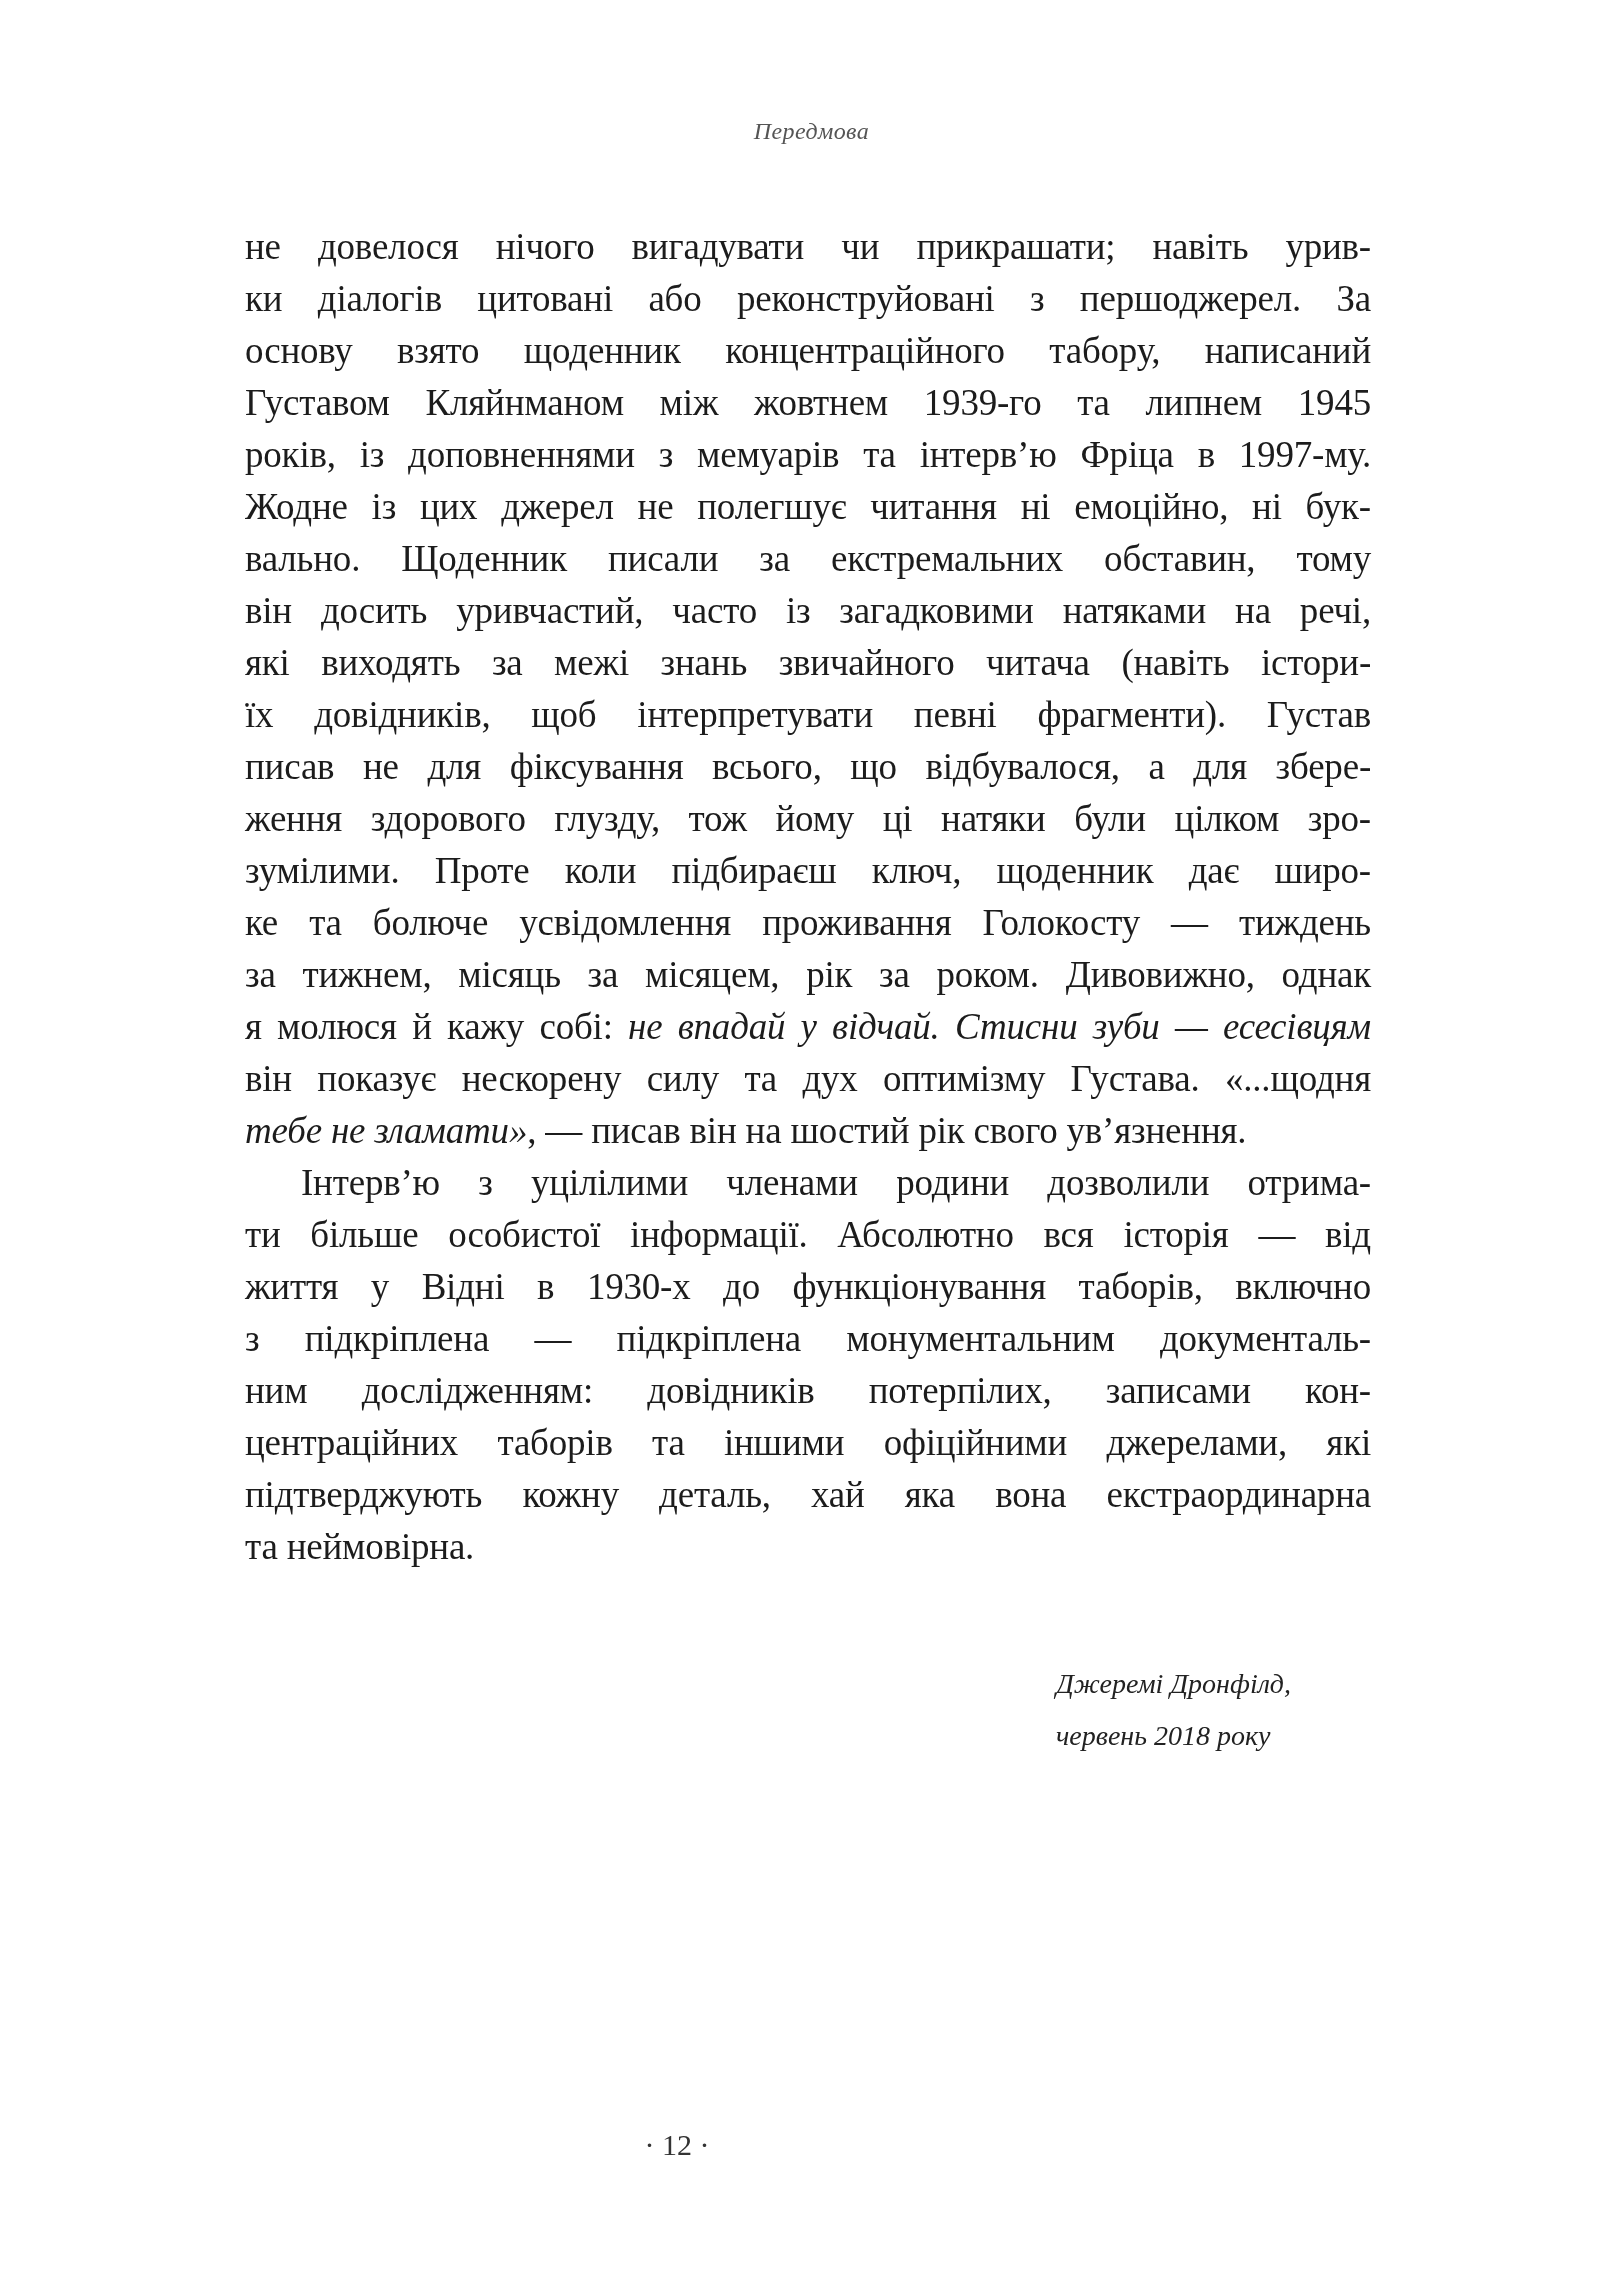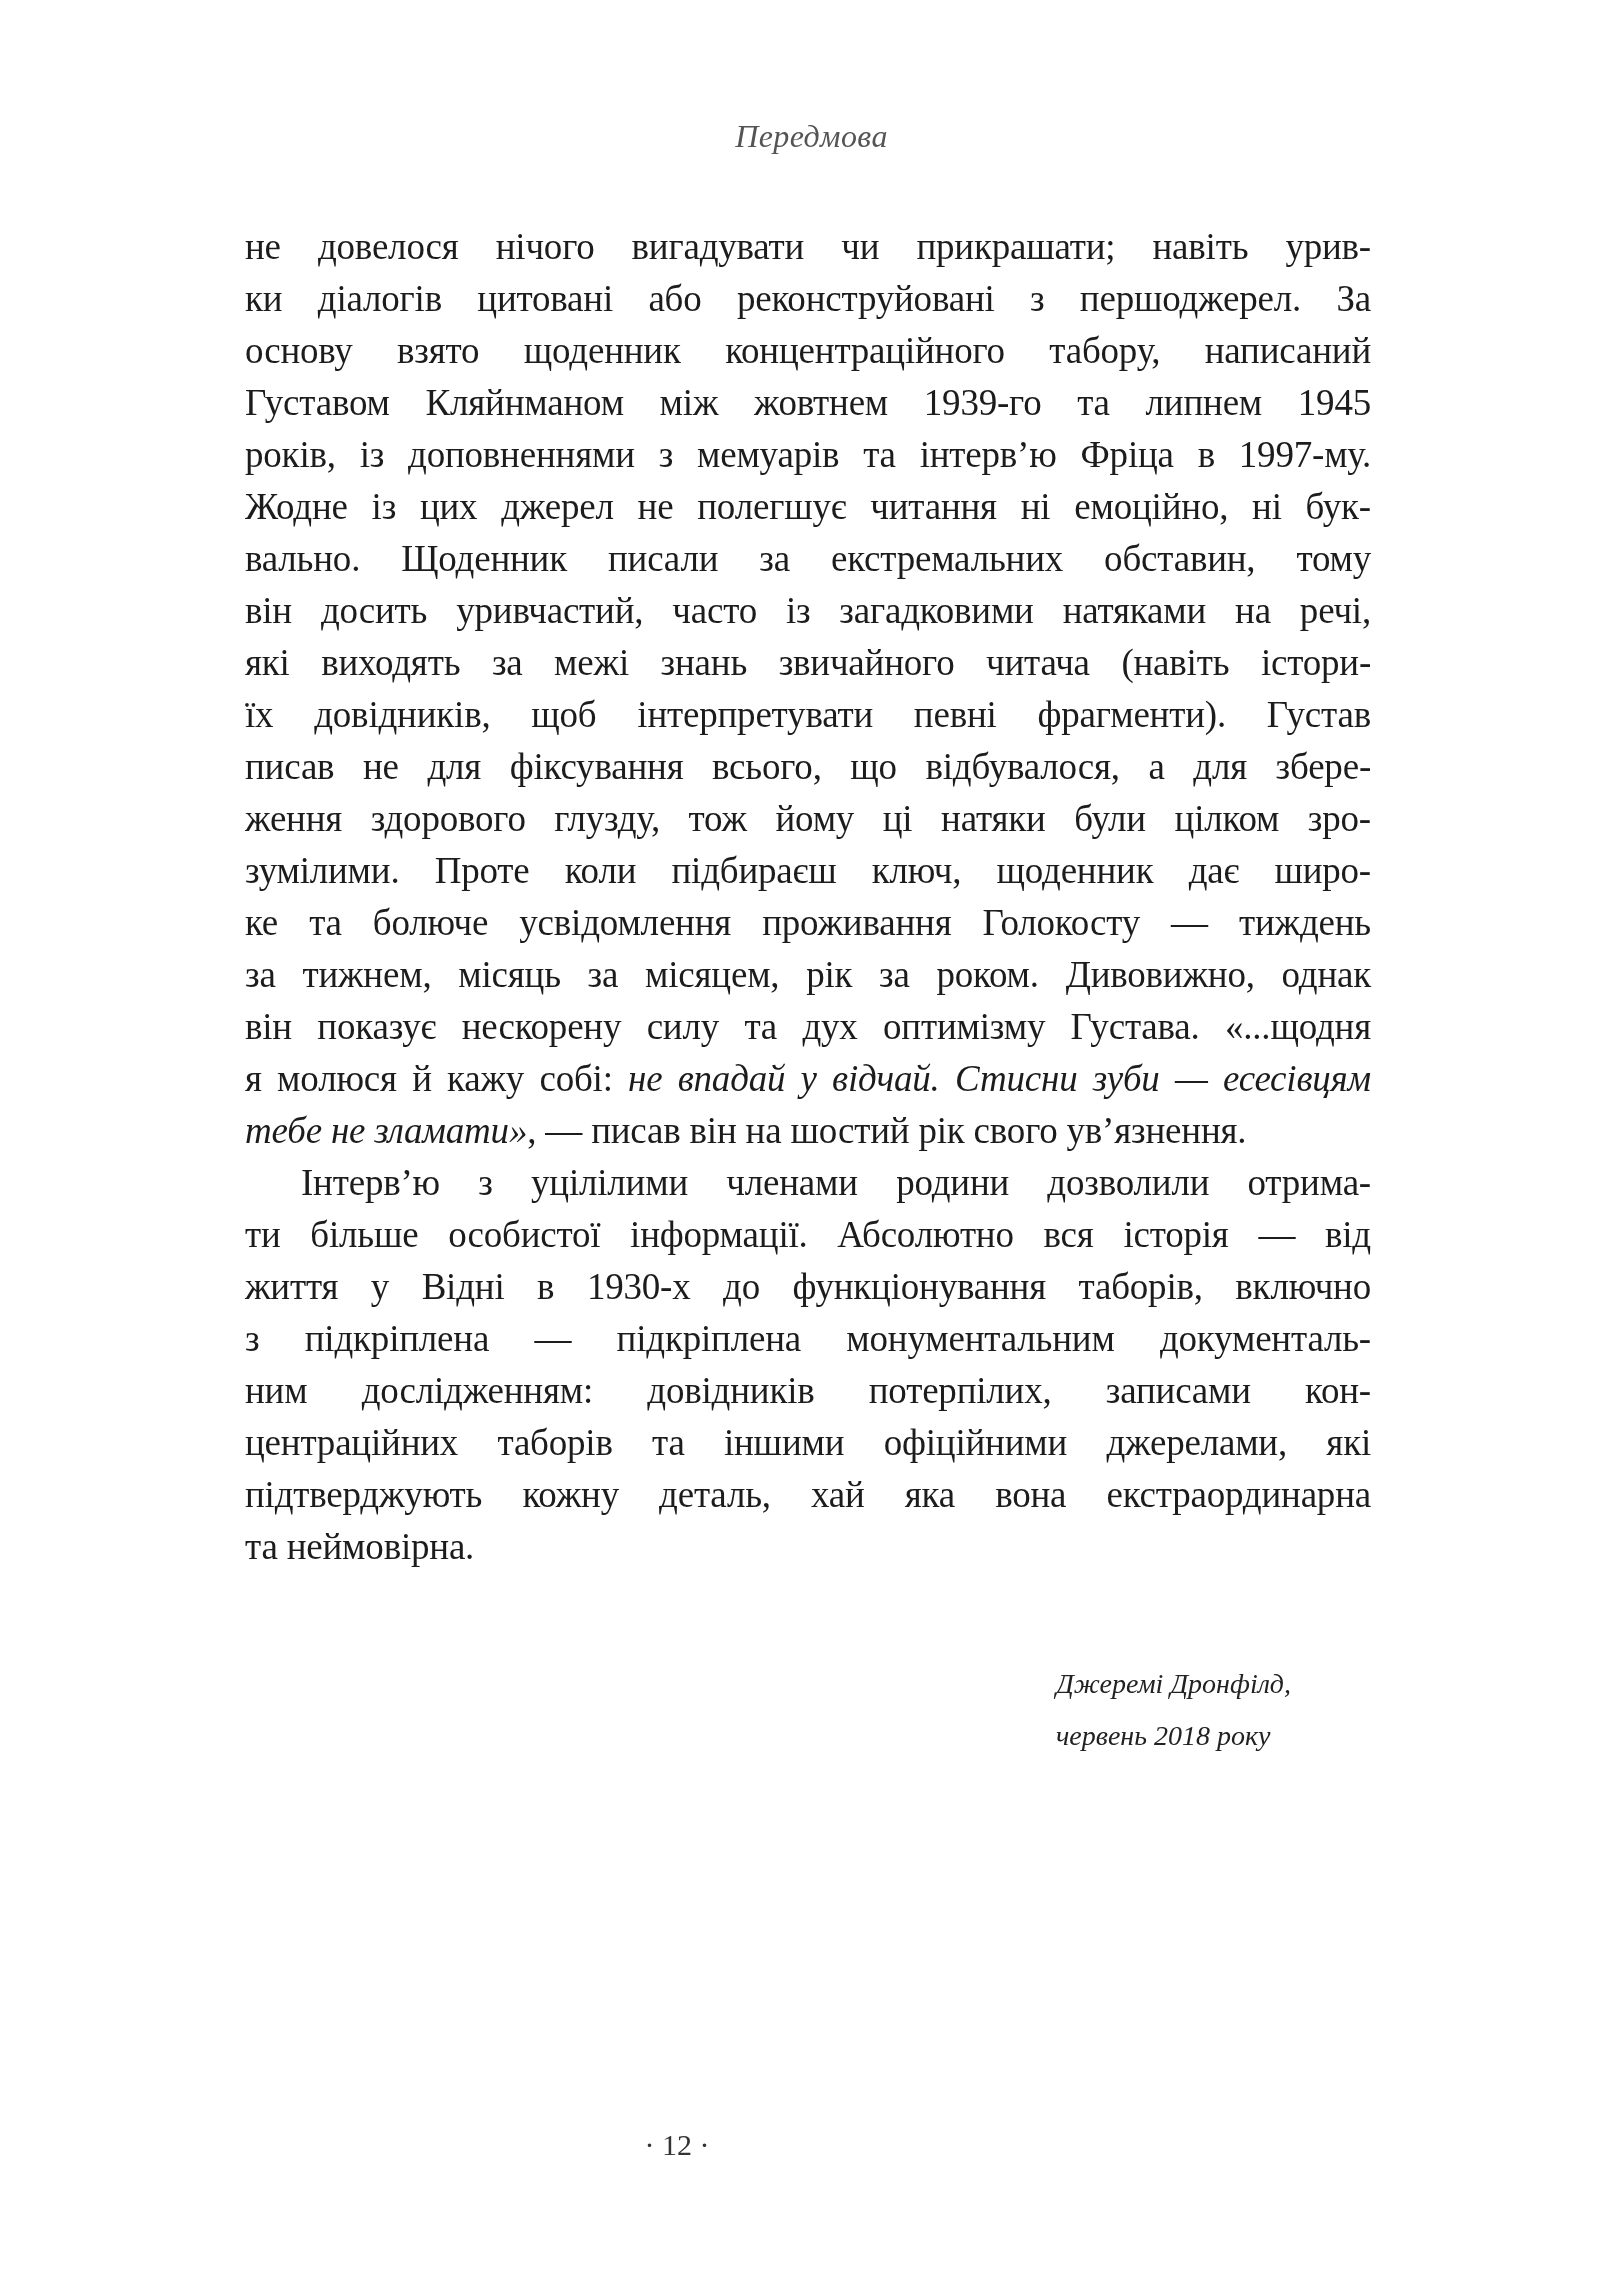--- a/index.html
+++ b/index.html
@@ -15,21 +15,21 @@
       color: #1a1a1a;
       font-family: "Liberation Serif", "DejaVu Serif", serif;
     }
     .running-head {
       position: absolute;
       top: 118px;
       left: 0;
       width: 1623px;
       text-align: center;
       font-style: italic;
-      font-size: 32px;
+      font-size: 24px;
       color: #555555;
       letter-spacing: 0.4px;
     }
     .text-block {
       position: absolute;
       left: 245px;
       top: 208px;
       width: 1126px;
       margin-top: 13px;
     }
@@ -91,22 +91,22 @@
     <span class="line">Жодне із цих джерел не полегшує читання ні емоційно, ні бук-</span>
     <span class="line">вально. Щоденник писали за екстремальних обставин, тому</span>
     <span class="line">він досить уривчастий, часто із загадковими натяками на речі,</span>
     <span class="line">які виходять за межі знань звичайного читача (навіть істори-</span>
     <span class="line">їх довідників, щоб інтерпретувати певні фрагменти). Густав</span>
     <span class="line">писав не для фіксування всього, що відбувалося, а для збере-</span>
     <span class="line">ження здорового глузду, тож йому ці натяки були цілком зро-</span>
     <span class="line">зумілими. Проте коли підбираєш ключ, щоденник дає широ-</span>
     <span class="line">ке та болюче усвідомлення проживання Голокосту — тиждень</span>
     <span class="line">за тижнем, місяць за місяцем, рік за роком. Дивовижно, однак</span>
+    <span class="line"><span>я молюся й кажу собі: </span><em>не впадай у відчай.</em><em>  Стисни зуби — есесівцям</em></span>
     <span class="line">він показує нескорену силу та дух оптимізму Густава. «...щодня</span>
-    <span class="line"><span>я молюся й кажу собі: </span><em>не впадай у відчай.</em><em>  Стисни зуби — есесівцям</em></span>
     <span class="line last"><em>тебе не зламати»</em><span>, — писав він на шостий рік свого ув’язнення.</span></span>
   </div>
   <div>
     <span class="line indent">Інтерв’ю з уцілілими членами родини дозволили отрима-</span>
     <span class="line">ти більше особистої інформації. Абсолютно вся історія — від</span>
     <span class="line">життя у Відні в 1930-х до функціонування таборів, включно</span>
     <span class="line">з підкріплена — підкріплена монументальним документаль-</span>
     <span class="line">ним дослідженням: довідників потерпілих, записами кон-</span>
     <span class="line">центраційних таборів та іншими офіційними джерелами, які</span>
     <span class="line">підтверджують кожну деталь, хай яка вона екстраординарна</span>

